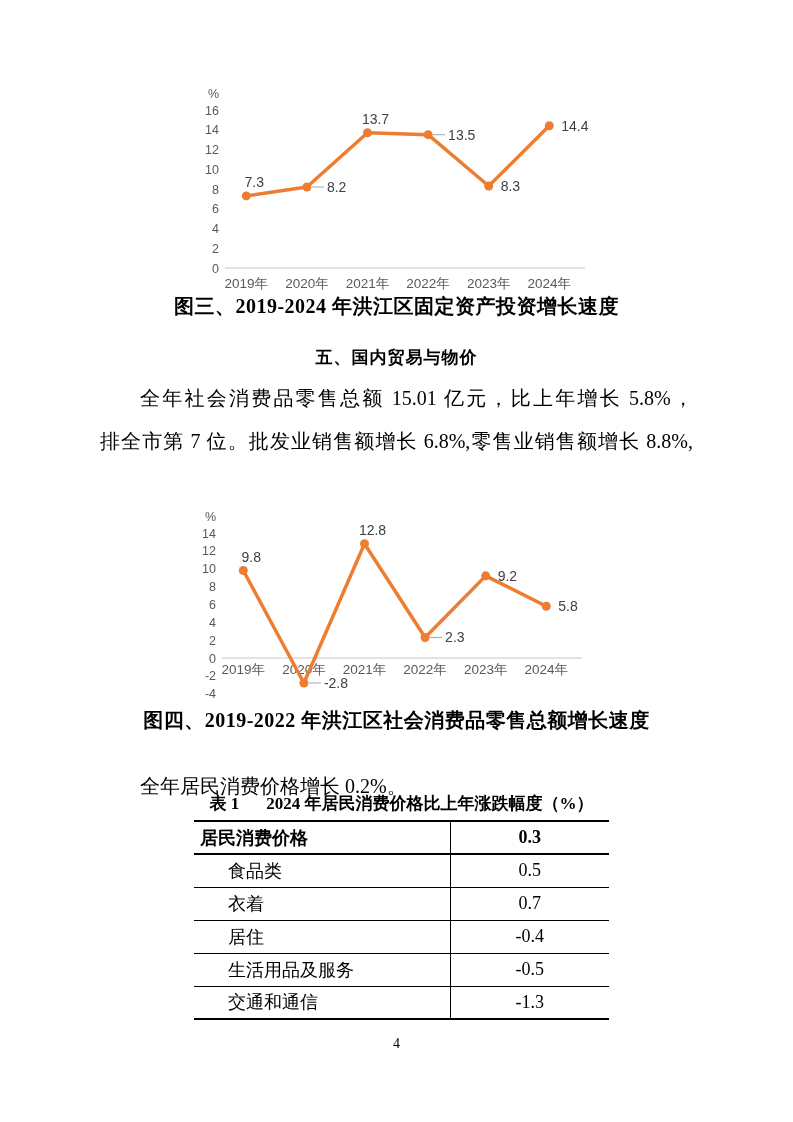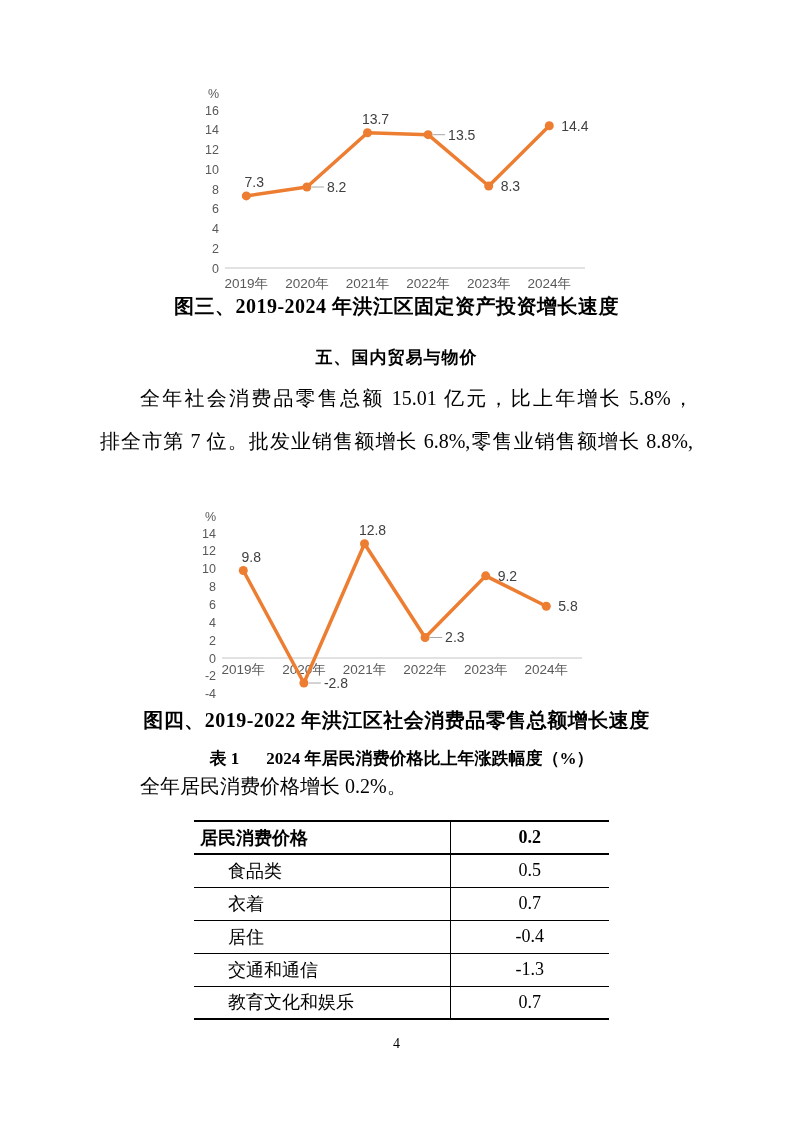--- a/index.html
+++ b/index.html
@@ -134,48 +134,48 @@
         <text x="305.7" y="74.864" text-anchor="start" font-size="14" fill="#404040">9.2</text>
         <circle cx="354.3" cy="100.22599999999998" r="4.5" fill="#ED7D31"></circle>
         <text x="366.3" y="105.22599999999998" text-anchor="start" font-size="14" fill="#404040">5.8</text>
       </svg>
   </div>
 
   <div class="fig-caption" style="top:707px;">图四、2019-2022 年洪江区社会消费品零售总额增长速度</div>
 
   <div class="para2" style="top:745px;">全年居民消费价格增长 0.2%。</div>
 
-  <div class="table-caption" style="top:747px;">
+  <div class="table-caption" style="top:792px;">
     <span>表 1</span><span class="cap-text">2024 年居民消费价格比上年涨跌幅度（%）</span>
   </div>
 
   <table class="cpi">
     <tbody>
         <tr class="hdr">
           <td class="c1">居民消费价格</td>
-          <td class="c2">0.2</td>
+          <td class="c2">0.3</td>
         </tr>
         <tr>
           <td class="c1">食品类</td>
           <td class="c2">0.5</td>
         </tr>
         <tr>
           <td class="c1">衣着</td>
           <td class="c2">0.7</td>
         </tr>
         <tr>
           <td class="c1">居住</td>
           <td class="c2">-0.4</td>
         </tr>
         <tr>
+          <td class="c1">生活用品及服务</td>
+          <td class="c2">-0.5</td>
+        </tr>
+        <tr>
           <td class="c1">交通和通信</td>
           <td class="c2">-1.3</td>
-        </tr>
-        <tr>
-          <td class="c1">教育文化和娱乐</td>
-          <td class="c2">0.7</td>
         </tr>
       </tbody>
   </table>
 
   <div class="page-number">4</div>
 
 </div>
 
 </body></html>

